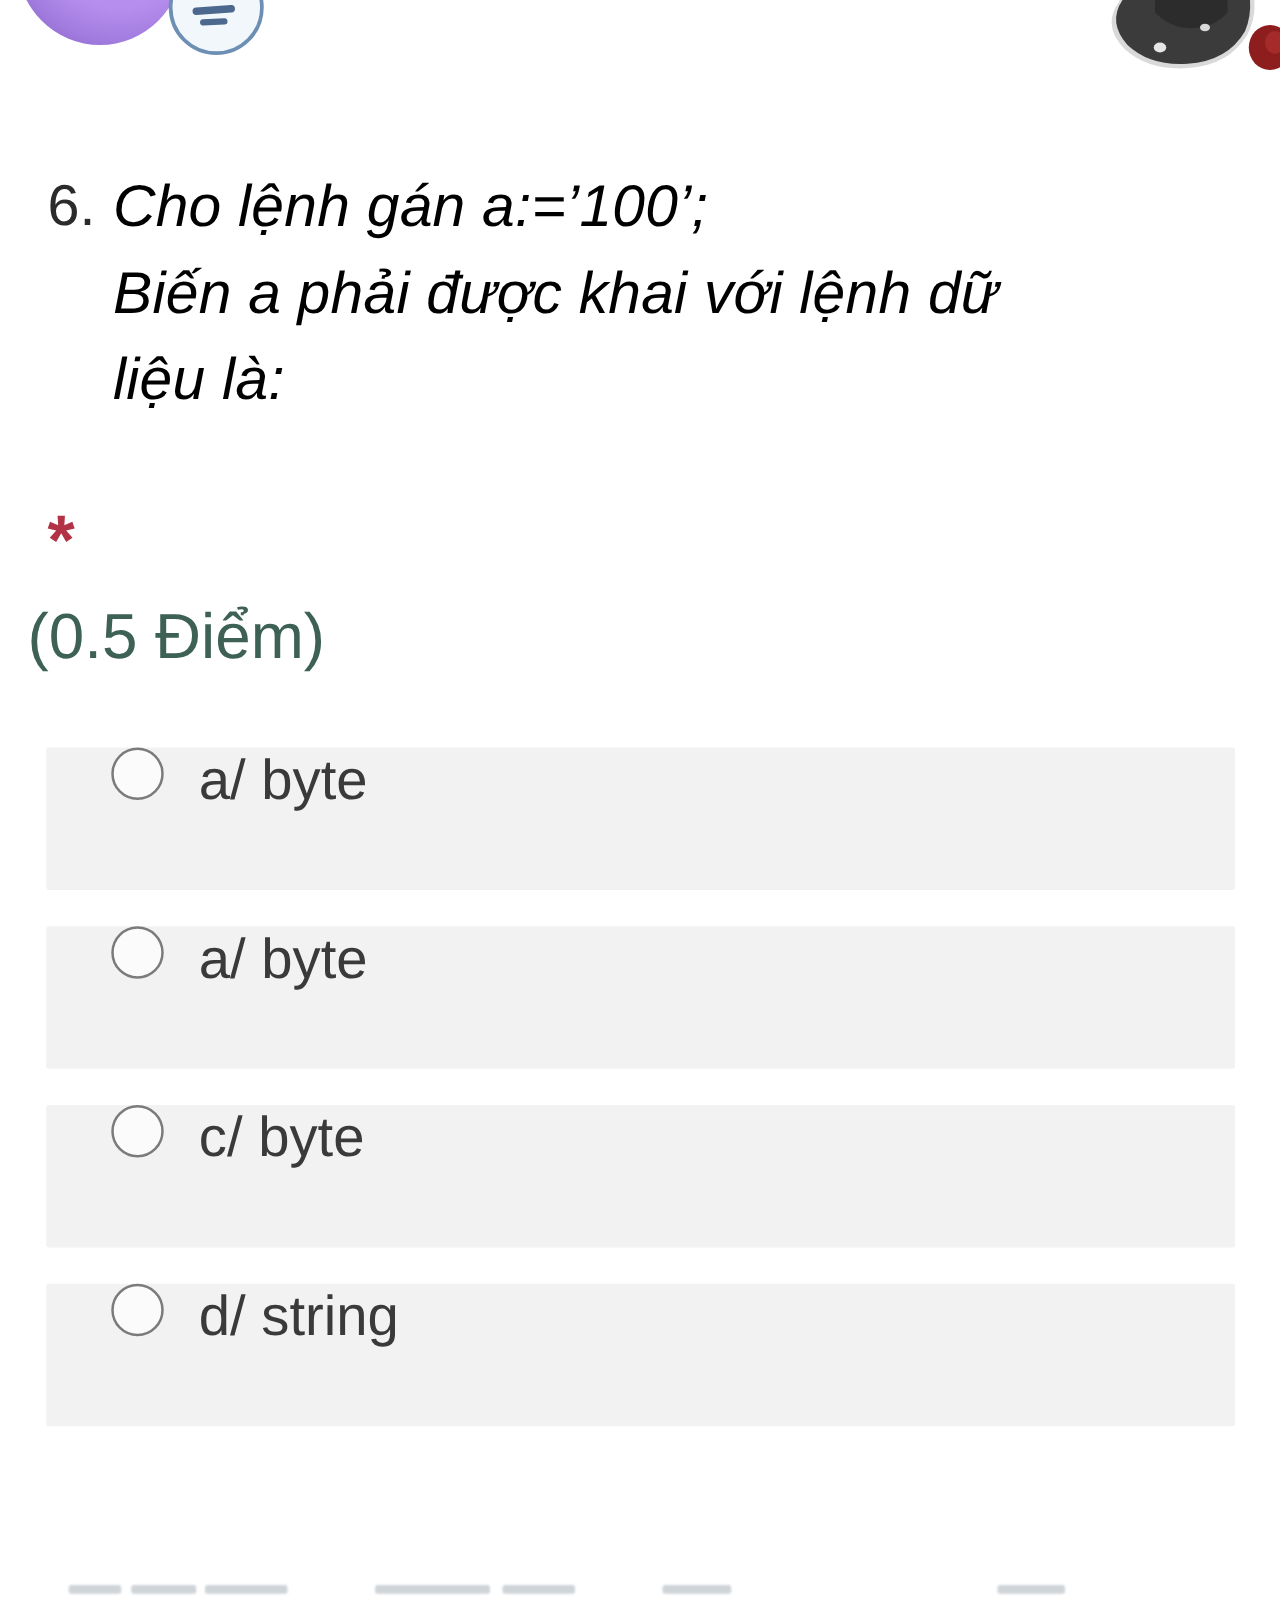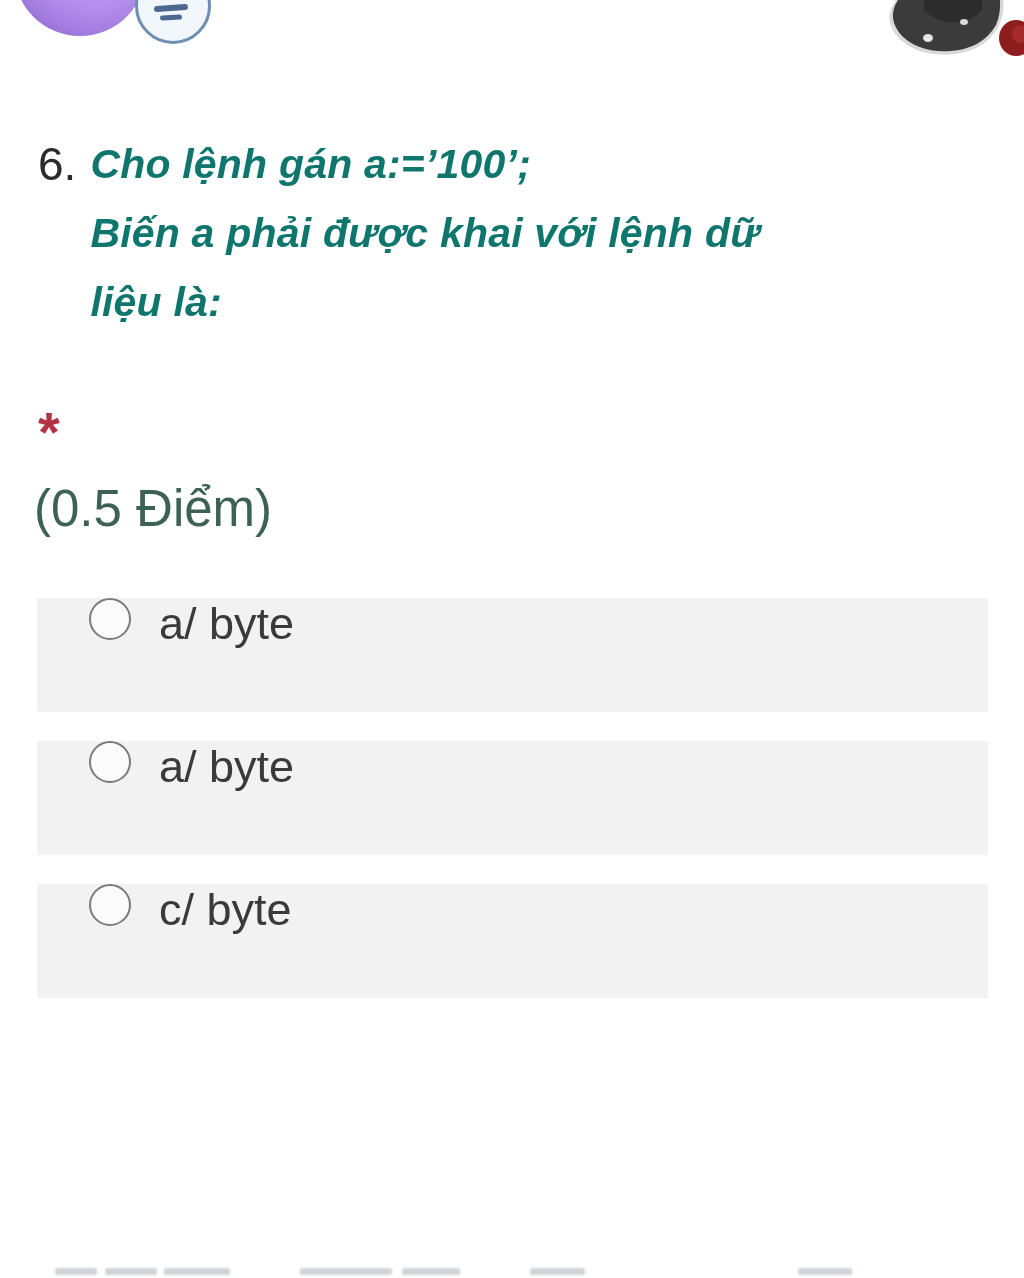--- a/index.html
+++ b/index.html
@@ -53,40 +53,40 @@
     align-items: flex-start;
   }
   .q-number {
     font-size: 46px;
     line-height: 69px;
     color: #2b2b2b;
     margin-right: 14px;
     flex: 0 0 auto;
   }
   .q-text {
-    font-size: 41px;
+    font-size: 47px;
     line-height: 69px;
-    font-weight: bold;
+    font-weight: normal;
     font-style: italic;
-    color: #0f766e;
+    color: #000000;
     letter-spacing: 0.2px;
   }
 
   .required-star {
     position: absolute;
     left: 38px; top: 404px;
     font-size: 56px;
     line-height: 1;
     color: #b23246;
     font-weight: bold;
   }
 
   .points {
     position: absolute;
-    left: 34px; top: 478px;
+    left: 22px; top: 478px;
     font-size: 51px;
     line-height: 1.2;
     color: #3e6156;
   }
 
   
   .options {
     position: absolute;
     left: 37px; top: 598px;
     width: 951px;
@@ -179,20 +179,24 @@
   <div class="option">
     <span class="radio"></span>
     <span class="option-label">a/ byte</span>
   </div>
 
   <div class="option">
     <span class="radio"></span>
     <span class="option-label">c/ byte</span>
   </div>
 
+  <div class="option">
+    <span class="radio"></span>
+    <span class="option-label">d/ string</span>
+  </div>
 
 </div>
 
 <div class="cutoff-marks">
   <span class="seg s1"></span>
   <span class="seg s2"></span>
   <span class="seg s3"></span>
   <span class="seg s4"></span>
   <span class="seg s5"></span>
   <span class="seg s6"></span>

